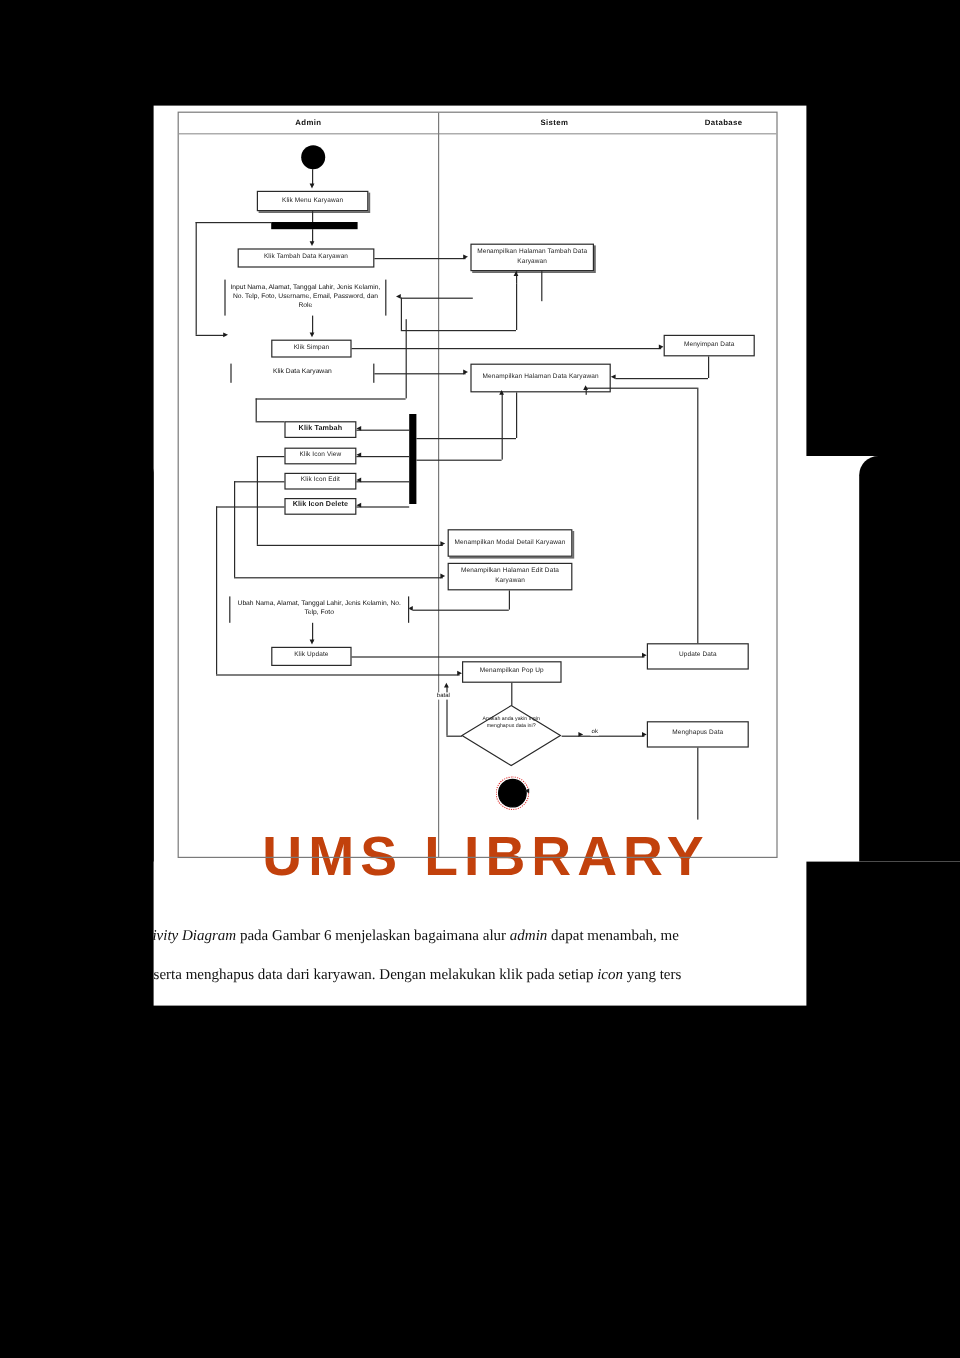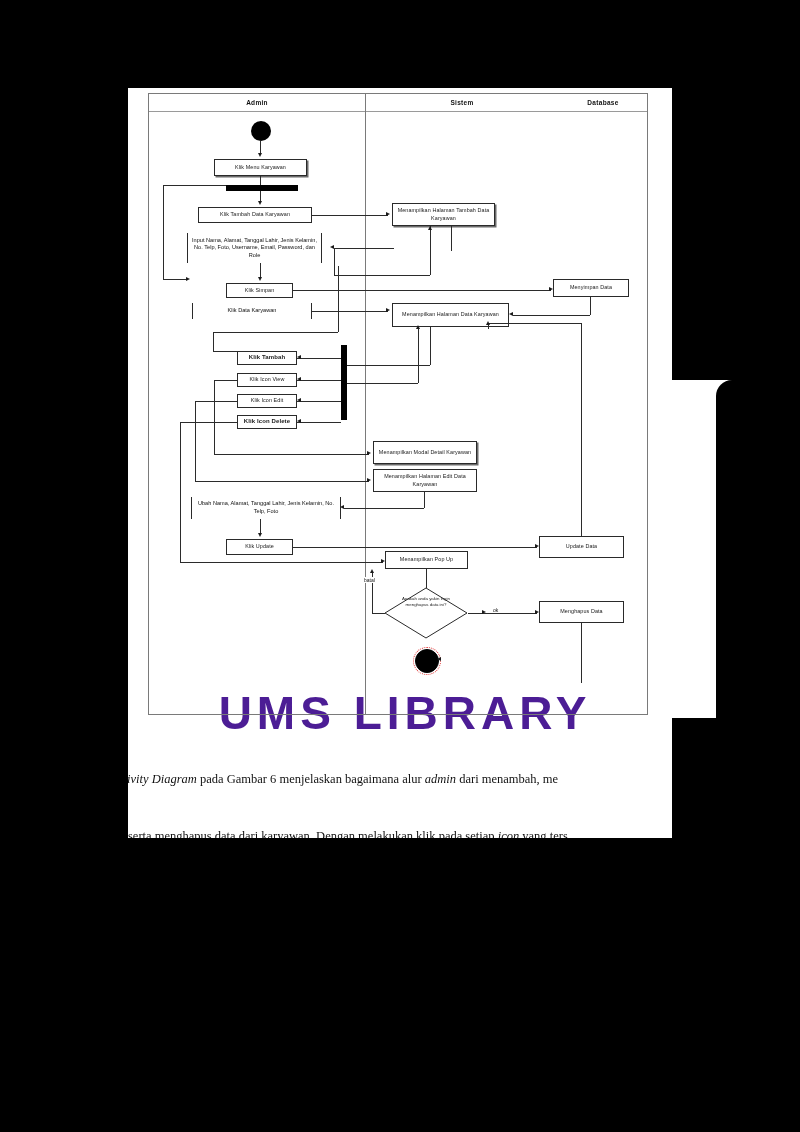--- a/index.html
+++ b/index.html
@@ -14,21 +14,21 @@
   #mask-left  {left:0;top:0;width:128px;height:860px;}
   #mask-right {left:672px;top:0;width:128px;height:380px;}
   #mask-right2{left:672px;top:718px;width:128px;height:145px;}
   #mask-bot   {left:0;top:838px;width:800px;height:300px;}
   #mask-notchL{left:0;top:380px;width:128px;height:338px;border-top-right-radius:14px;}
   #mask-notchR{left:716px;top:380px;width:84px;height:338px;border-top-left-radius:16px;}
 
   
   #wm-ums{position:absolute;left:170px;top:686px;width:470px;text-align:center;
           font-family:"Liberation Sans",sans-serif;font-weight:700;font-size:46px;
-          letter-spacing:5px;color:#4c1d95;white-space:nowrap;}
+          letter-spacing:5px;color:#c2410c;white-space:nowrap;}
   #wm-akred{position:absolute;left:150px;top:742px;width:520px;text-align:center;
           font-family:"Liberation Sans",sans-serif;font-weight:700;font-size:26px;
           letter-spacing:3px;color:#e2e2e2;white-space:nowrap;}
 
   
   #diagram{position:absolute;left:148px;top:93px;width:500px;height:622px;}
   #lane-border{position:absolute;left:0;top:0;width:500px;height:622px;
                border:1px solid #7a7a7a;box-sizing:border-box;}
   .lane-head{position:absolute;top:1px;height:17px;line-height:17px;text-align:center;
              font-family:"Liberation Sans",sans-serif;font-weight:700;font-size:6.5px;
@@ -71,21 +71,21 @@
   #decision .dtxt{position:absolute;left:8px;top:9px;width:68px;text-align:center;
                   font-family:"Liberation Sans",sans-serif;font-size:4.4px;
                   line-height:6.1px;color:#222;}
 
   
   #caption{position:absolute;left:128px;top:735px;width:544px;text-align:center;
            font-family:"Liberation Serif",serif;font-size:13.5px;color:#111;}
   .body-line{position:absolute;font-family:"Liberation Serif",serif;font-size:12.5px;
              color:#111;white-space:nowrap;}
   #body-1{left:118px;top:772px;}
-  #body-2{left:128px;top:805px;margin-top:24px;}
+  #body-2{left:128px;top:805px;}
   .it{font-style:italic;}
 </style>
 </head>
 <body>
 
 <div id="paper">
 
   <div id="wm-ums">UMS LIBRARY</div>
 
   <div id="diagram">
@@ -234,21 +234,21 @@
 
     <div class="node" style="left:391px;top:508px;width:85px;height:22px;">Menghapus Data</div>
     <div class="ln lnv" style="left:433px;top:530px;height:60px;"></div>
 
     <div id="end-node" style="left:267px;top:556px;"></div>
     <div class="arw arw-l" style="left:289px;top:564px;"></div>
 
   </div>
 
 
-  <div class="body-line" id="body-1"><span class="it">ctivity Diagram</span><span> pada Gambar 6 menjelaskan bagaimana alur </span><span class="it">admin</span><span> dari menambah, me</span></div>
+  <div class="body-line" id="body-1"><span class="it">ctivity Diagram</span><span> pada Gambar 6 menjelaskan bagaimana alur </span><span class="it">admin</span><span> dapat menambah, me</span></div>
 
   <div class="body-line" id="body-2"><span> serta menghapus data dari karyawan. Dengan melakukan klik pada setiap </span><span class="it">icon</span><span> yang ters</span></div>
 </div>
 
 <div class="mask" id="mask-top"></div>
 <div class="mask" id="mask-left"></div>
 <div class="mask" id="mask-right"></div>
 <div class="mask" id="mask-right2"></div>
 <div class="mask" id="mask-notchL"></div>
 <div class="mask" id="mask-notchR"></div>

